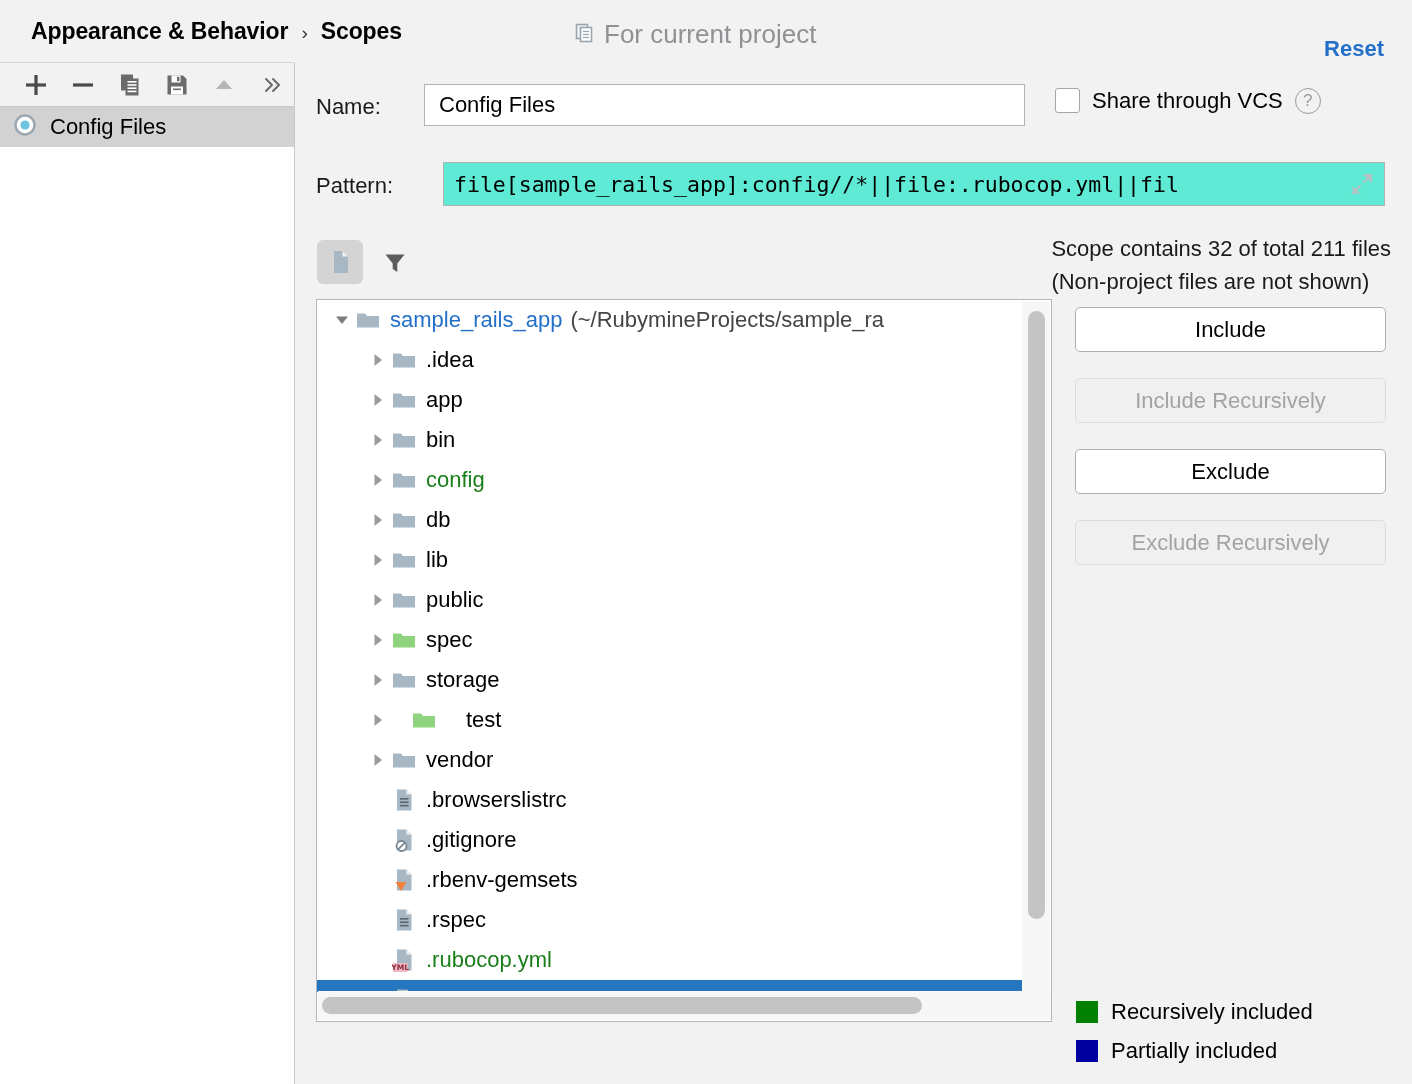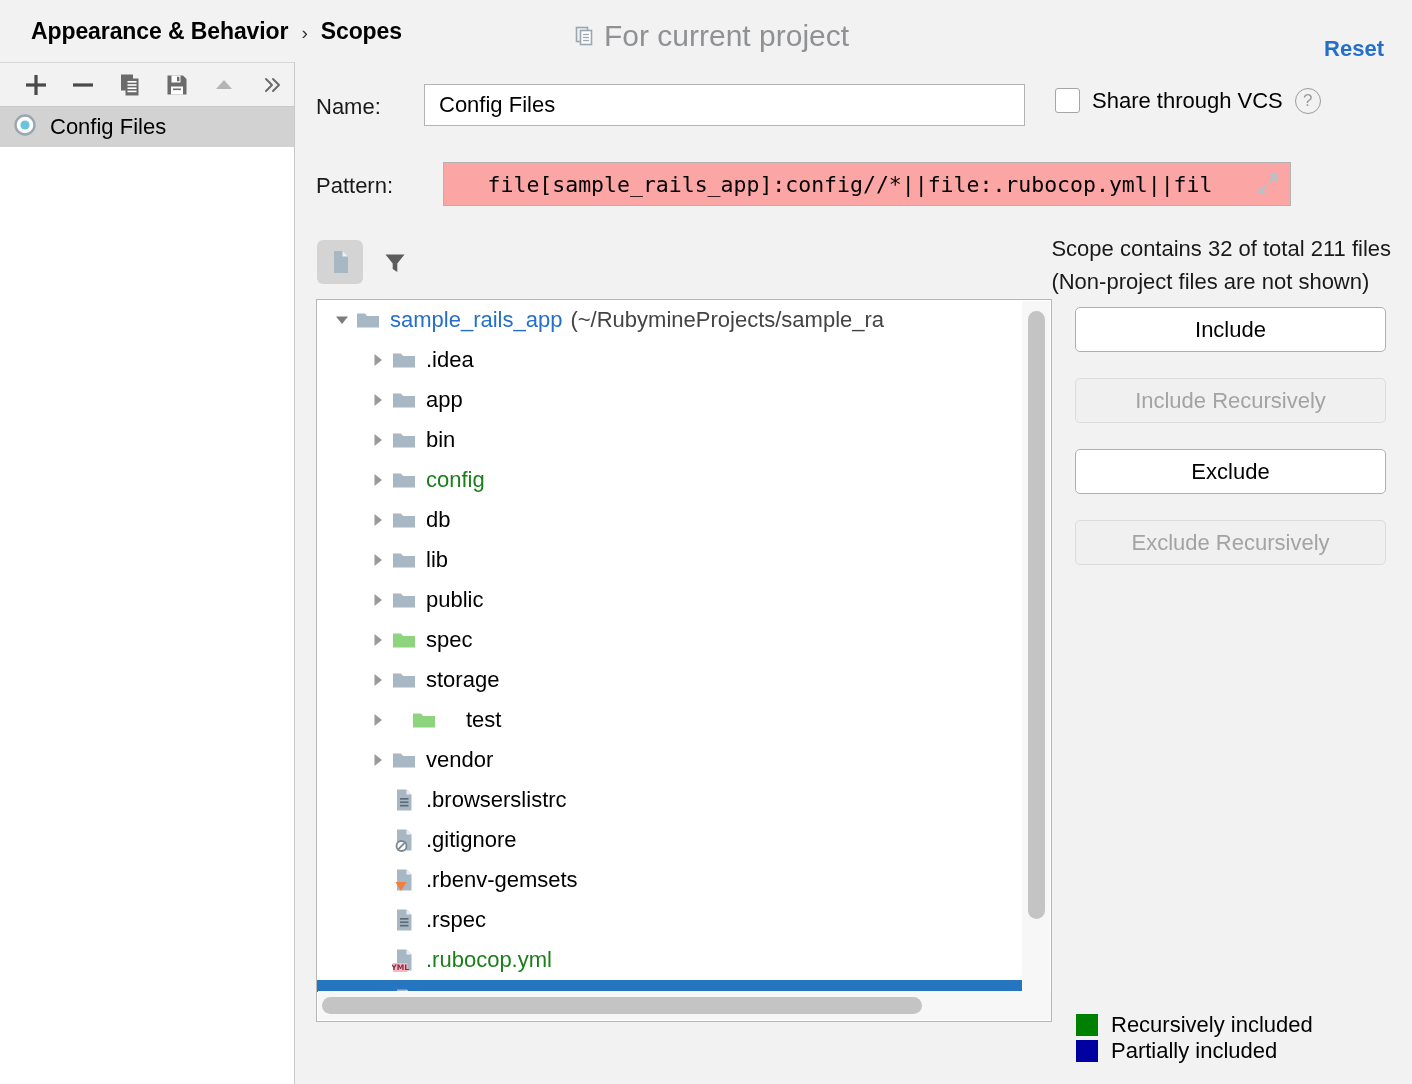--- a/index.html
+++ b/index.html
@@ -52,21 +52,21 @@
     margin: 0 13px;
     font-weight: normal;
   }
   #for-current-project {
     position: absolute;
     left: 575px; top: 19px;
     display: flex;
     align-items: center;
     gap: 9px;
     color: #8f9194;
-    font-size: 30px;
+    font-size: 26px;
     white-space: nowrap;
   }
   #reset-link {
     position: absolute;
     right: 28px; top: 36px;
     color: #2470c9;
     font-size: 22px;
     font-weight: bold;
     cursor: pointer;
     white-space: nowrap;
@@ -180,28 +180,27 @@
     display: flex;
     align-items: center;
     justify-content: center;
     cursor: pointer;
     box-sizing: border-box;
   }
 
   #pattern-input {
     position: absolute;
     left: 148px; top: 100px;
-    width: 848px; height: 44px;
-    background: #fca5a5;
+    width: 942px; height: 44px;
+    background: #5eead4;
     border: 1px solid #b3b3b3;
     box-sizing: border-box;
     display: flex;
     align-items: center;
     cursor: text;
-    text-align: center;
   }
   #pattern-text {
     flex: 1;
     padding-left: 10px;
     font-family: "DejaVu Sans Mono", monospace;
     font-size: 21.5px;
     color: #000;
     white-space: nowrap;
     overflow: hidden;
   }
@@ -357,20 +356,21 @@
     color: #a3a3a3;
     cursor: default;
   }
 
   
   #legend {
     position: absolute;
     left: 781px; bottom: 20px;
     display: flex;
     flex-direction: column;
+    gap: 13px;
   }
   .legend-row {
     display: flex;
     align-items: center;
     gap: 13px;
     white-space: nowrap;
   }
   .legend-swatch {
     width: 22px; height: 22px;
     flex: 0 0 auto;

